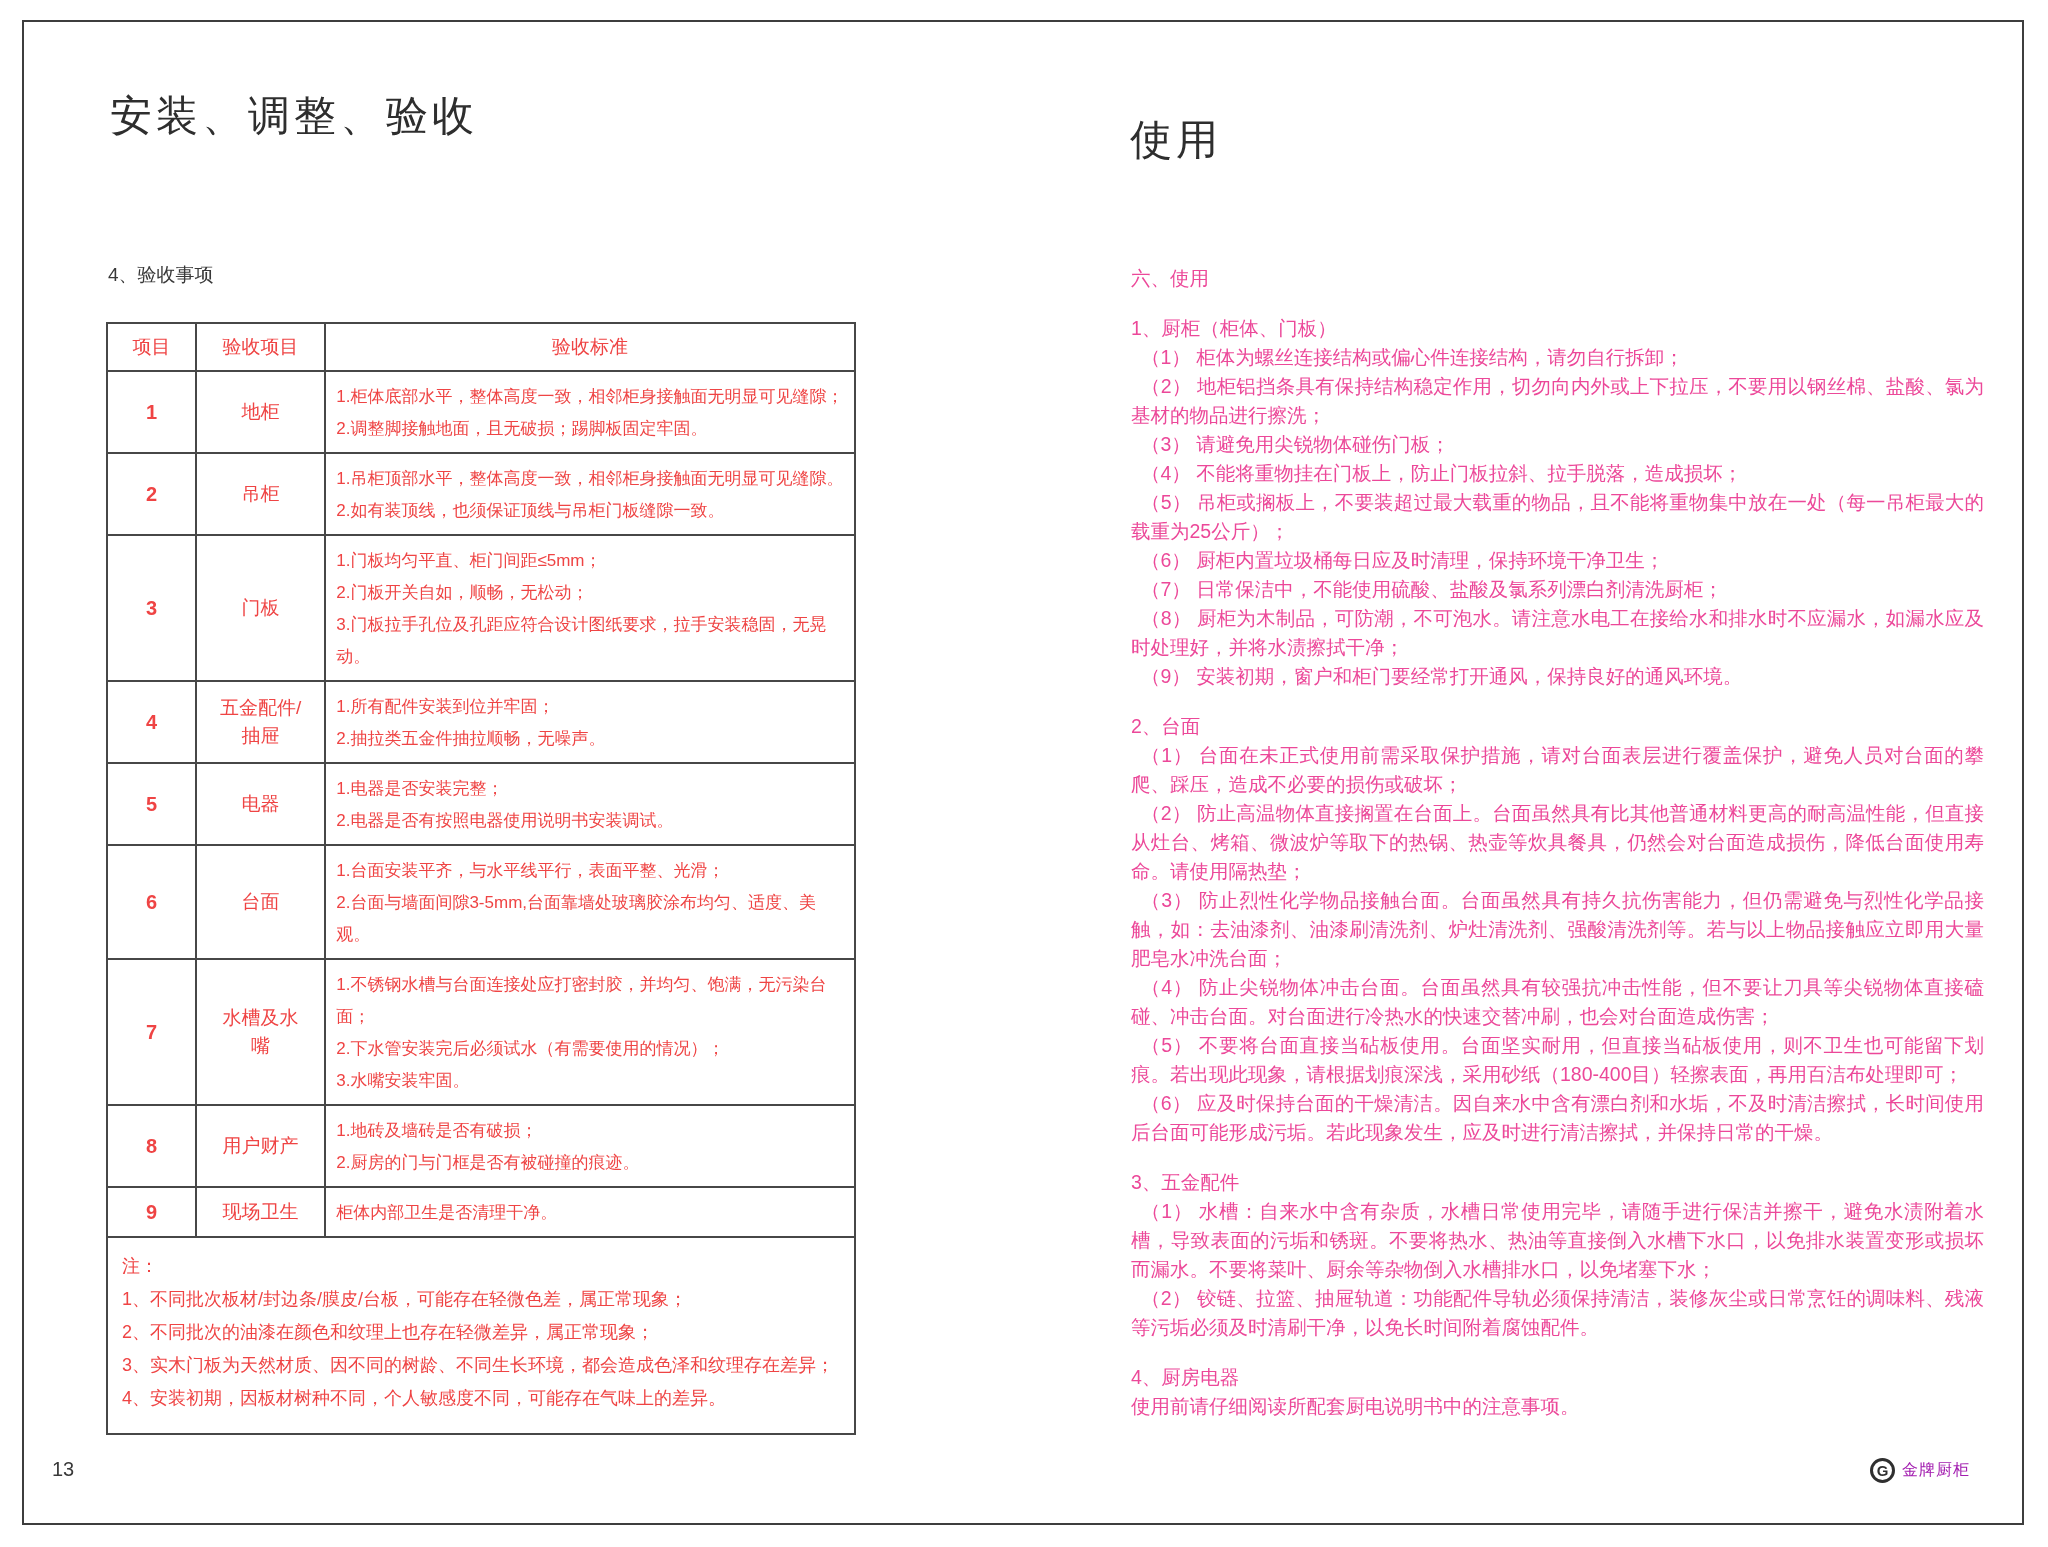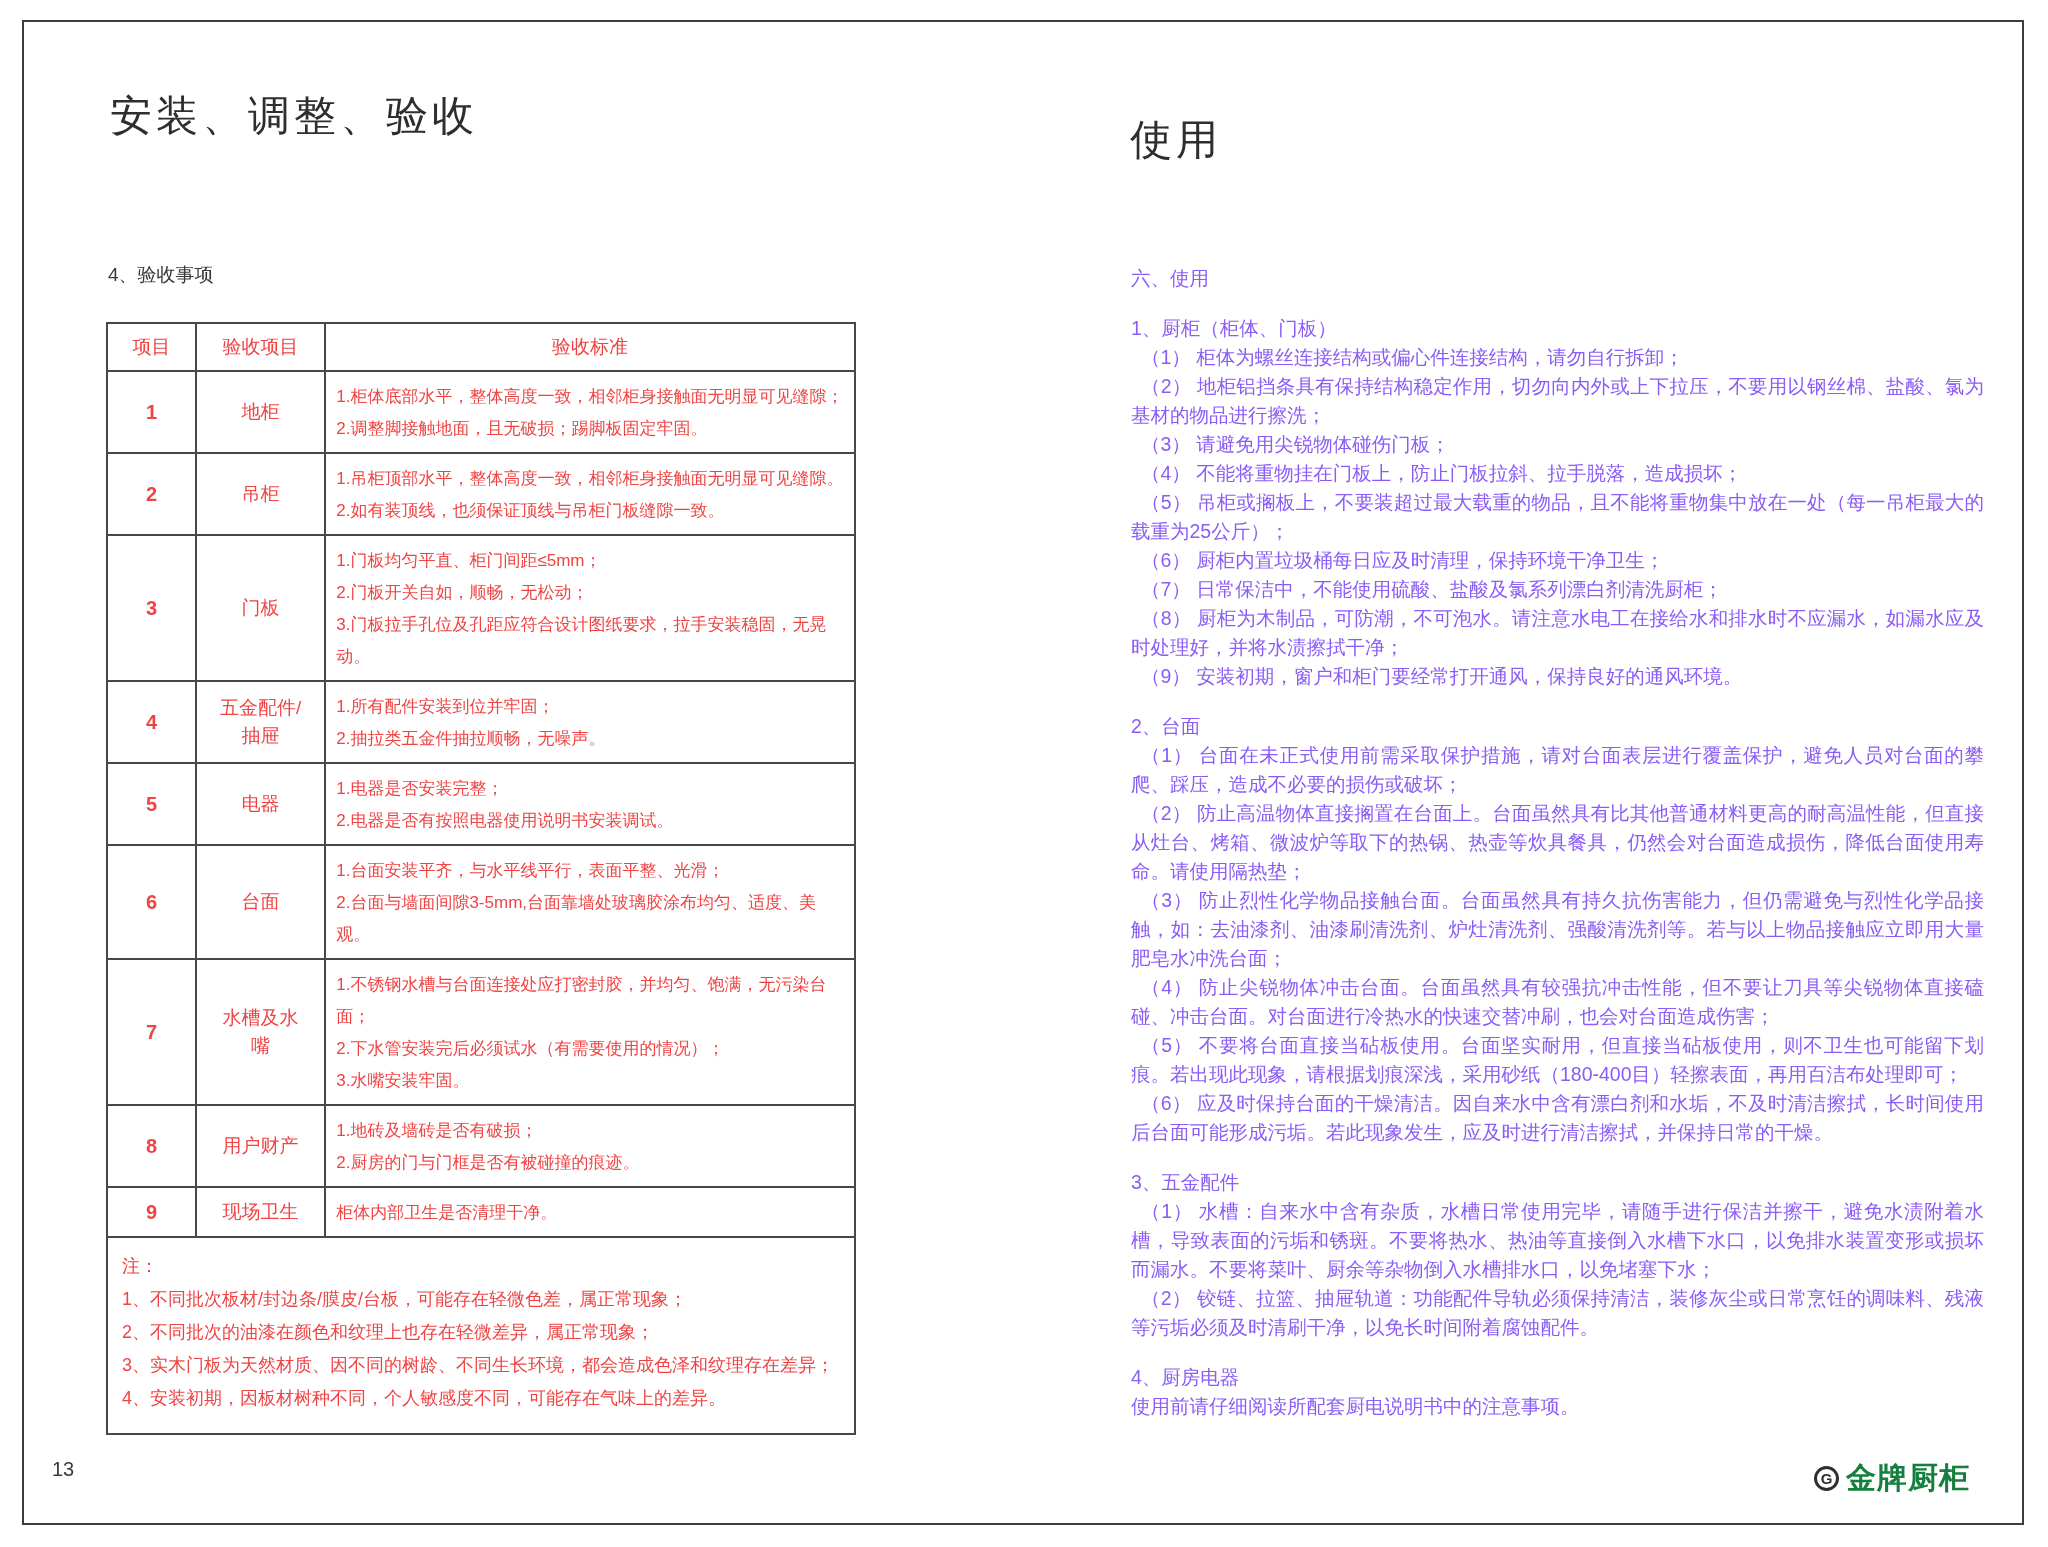--- a/index.html
+++ b/index.html
@@ -30,36 +30,36 @@
   .cell-std { padding:9px 6px 7px 10px; vertical-align:middle; }
   .std-line { line-height:32px; text-align:left; }
   .notes-cell { padding:12px 16px 18px 14px; }
   .notes-cell div { line-height:33px; font-size:18px; }
   
   .right-title {
     position:absolute; left:1130px; top:112px; font-size:42px; letter-spacing:4px; color:#2e2e2e;
   }
   .right-body {
     position:absolute; left:1131px; top:264px; width:853px;
-    font-size:19.5px; line-height:29px; color:#8b5cf6; text-align:justify;
+    font-size:19.5px; line-height:29px; color:#ec4899; text-align:justify;
   }
   .right-body p { margin:0; }
   .usage-heading { margin:0; }
   .usage-section { margin-top:21px; }
   .usage-item { text-indent:10px; }
   .usage-plain { text-indent:0; }
   
   .page-num { position:absolute; left:52px; top:1458px; font-size:20px; color:#3a3a3a; }
   .brand { position:absolute; right:78px; top:1458px; display:flex; align-items:center; gap:7px; }
   .brand-mark {
     width:25px; height:25px; border:3px solid #2f2f2f; border-radius:50%;
     display:flex; align-items:center; justify-content:center;
     font-size:15px; font-weight:bold; color:#2f2f2f; box-sizing:border-box;
   }
-  .brand-name { font-size:30px; color:#15803d; font-weight:700; letter-spacing:1px; }
+  .brand-name { font-size:16px; color:#a21caf; font-weight:400; letter-spacing:1px; }
 </style>
 </head>
 <body>
 
 <div class="page">
   <div class="frame"></div>
 
   <div class="left-title">安装、调整、验收</div>
   <div class="left-section-label">4、验收事项</div>
 

